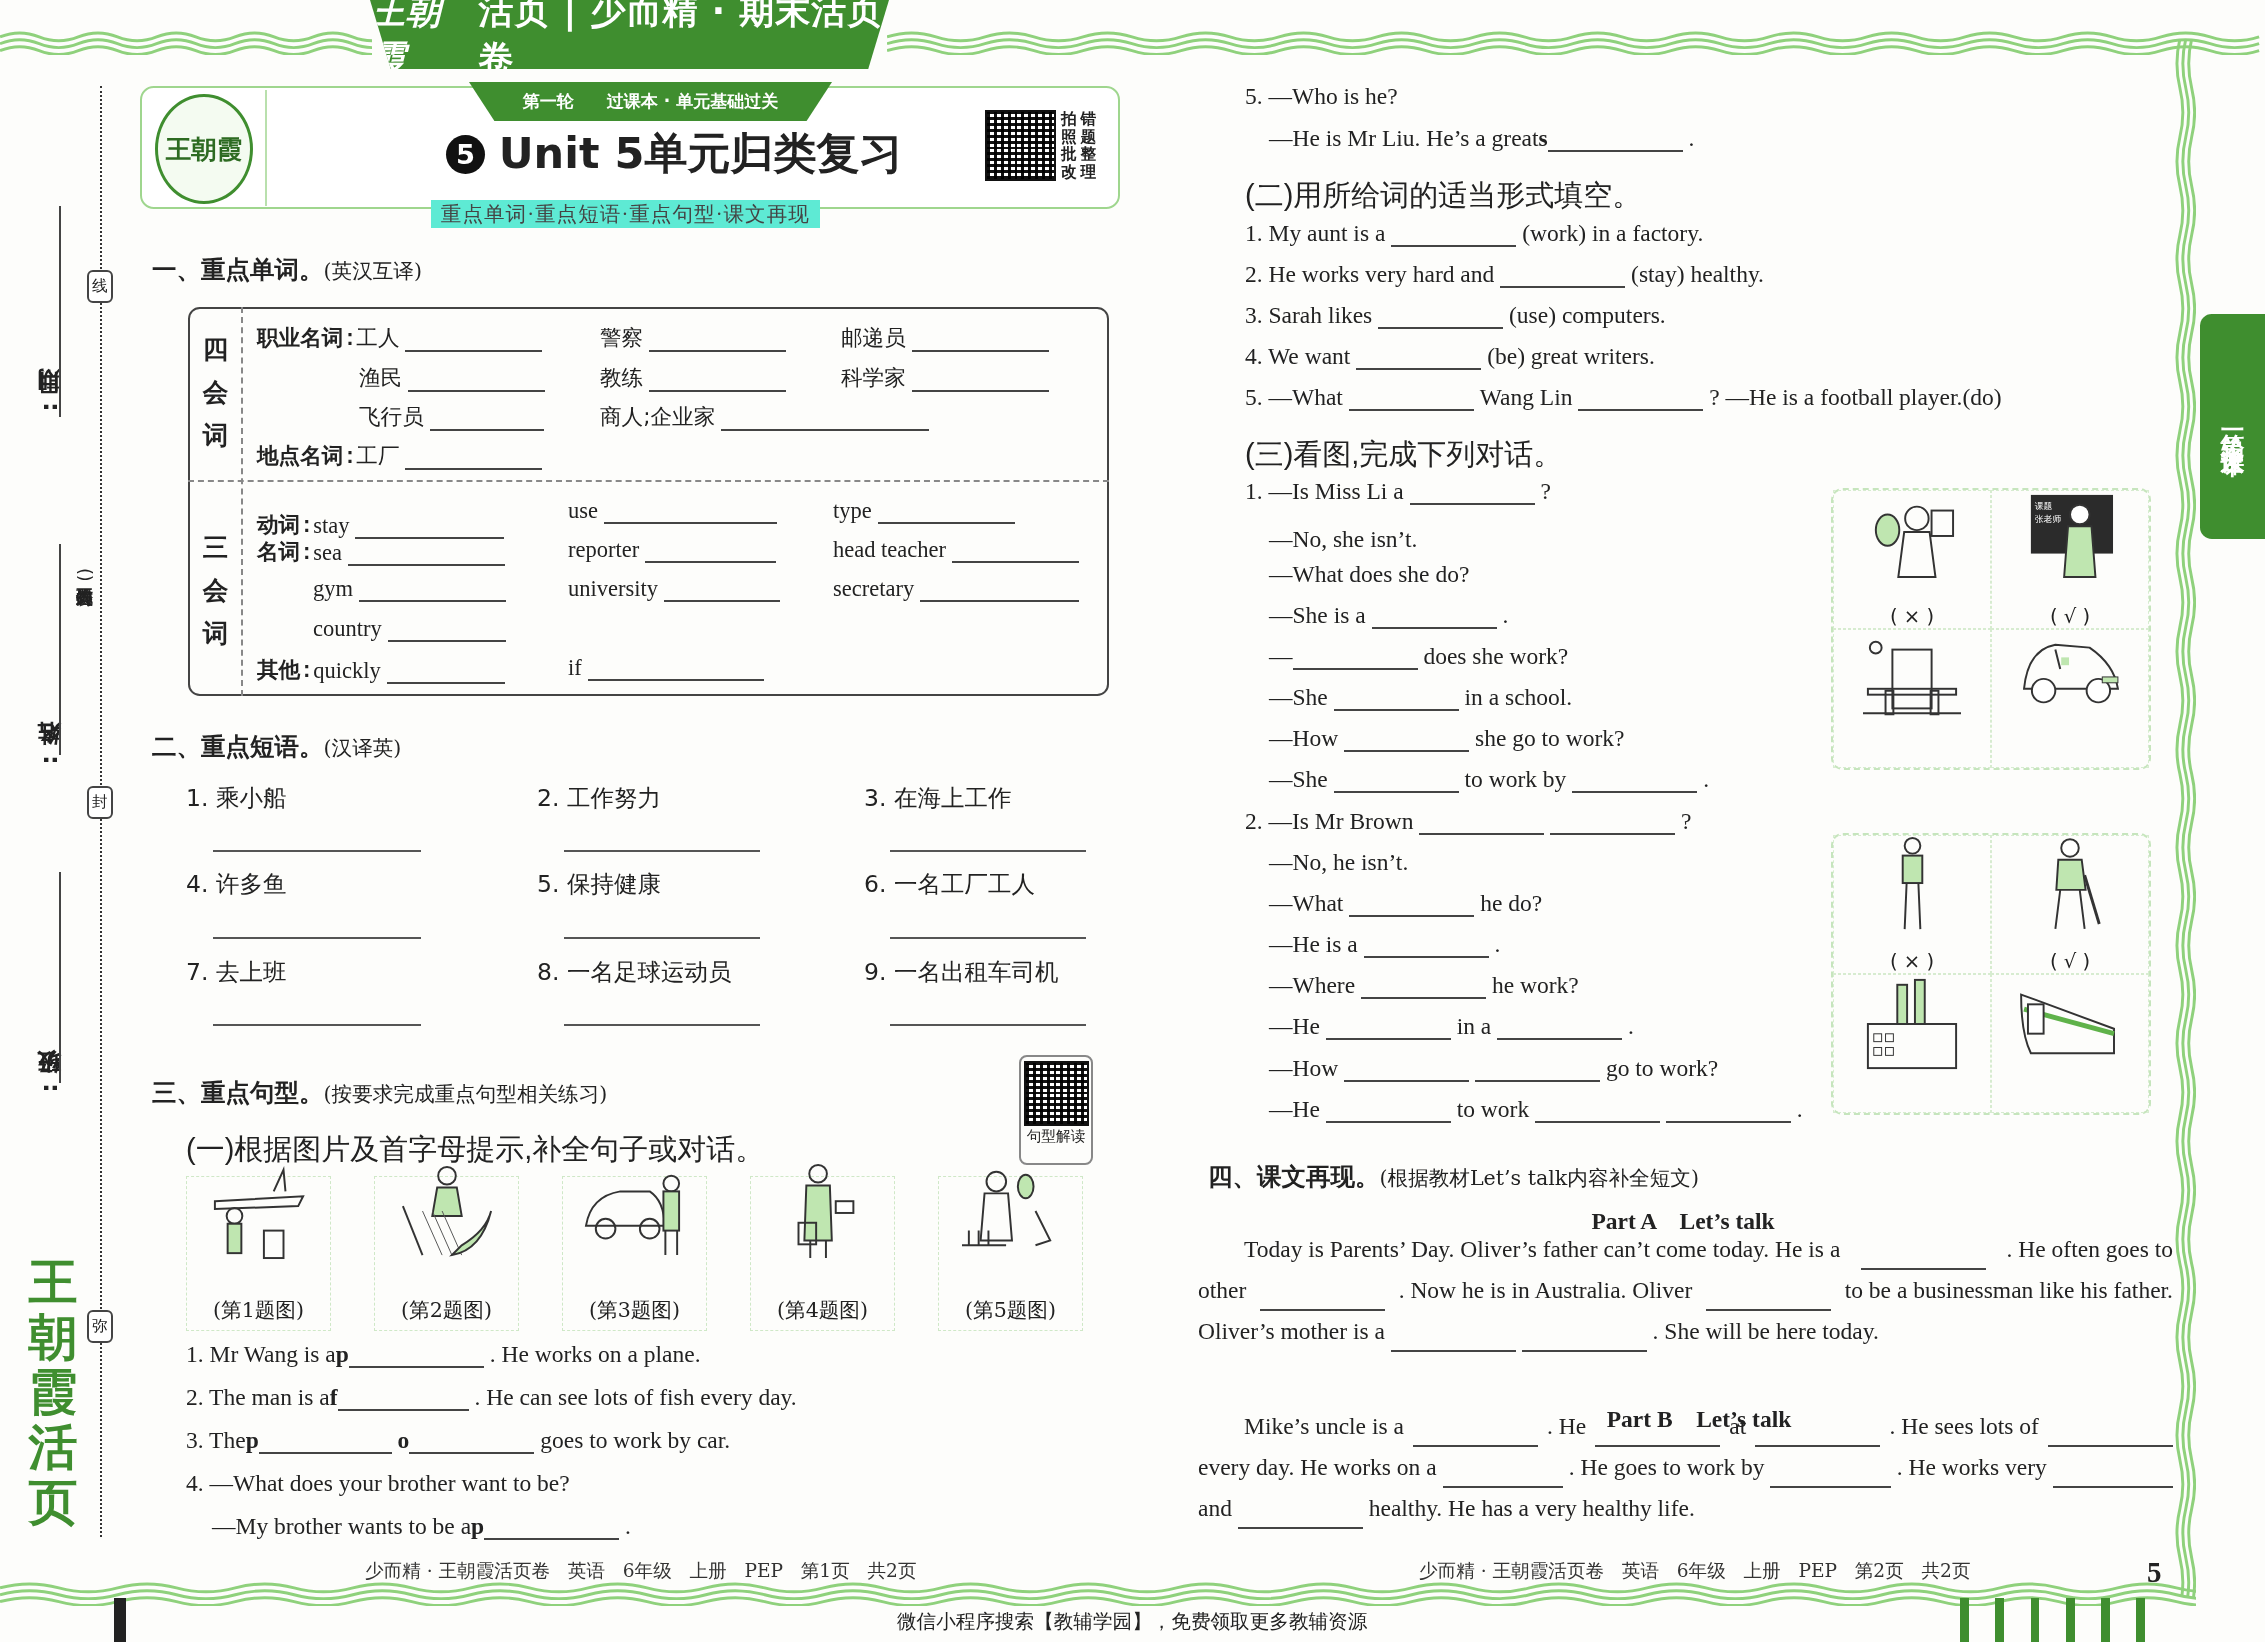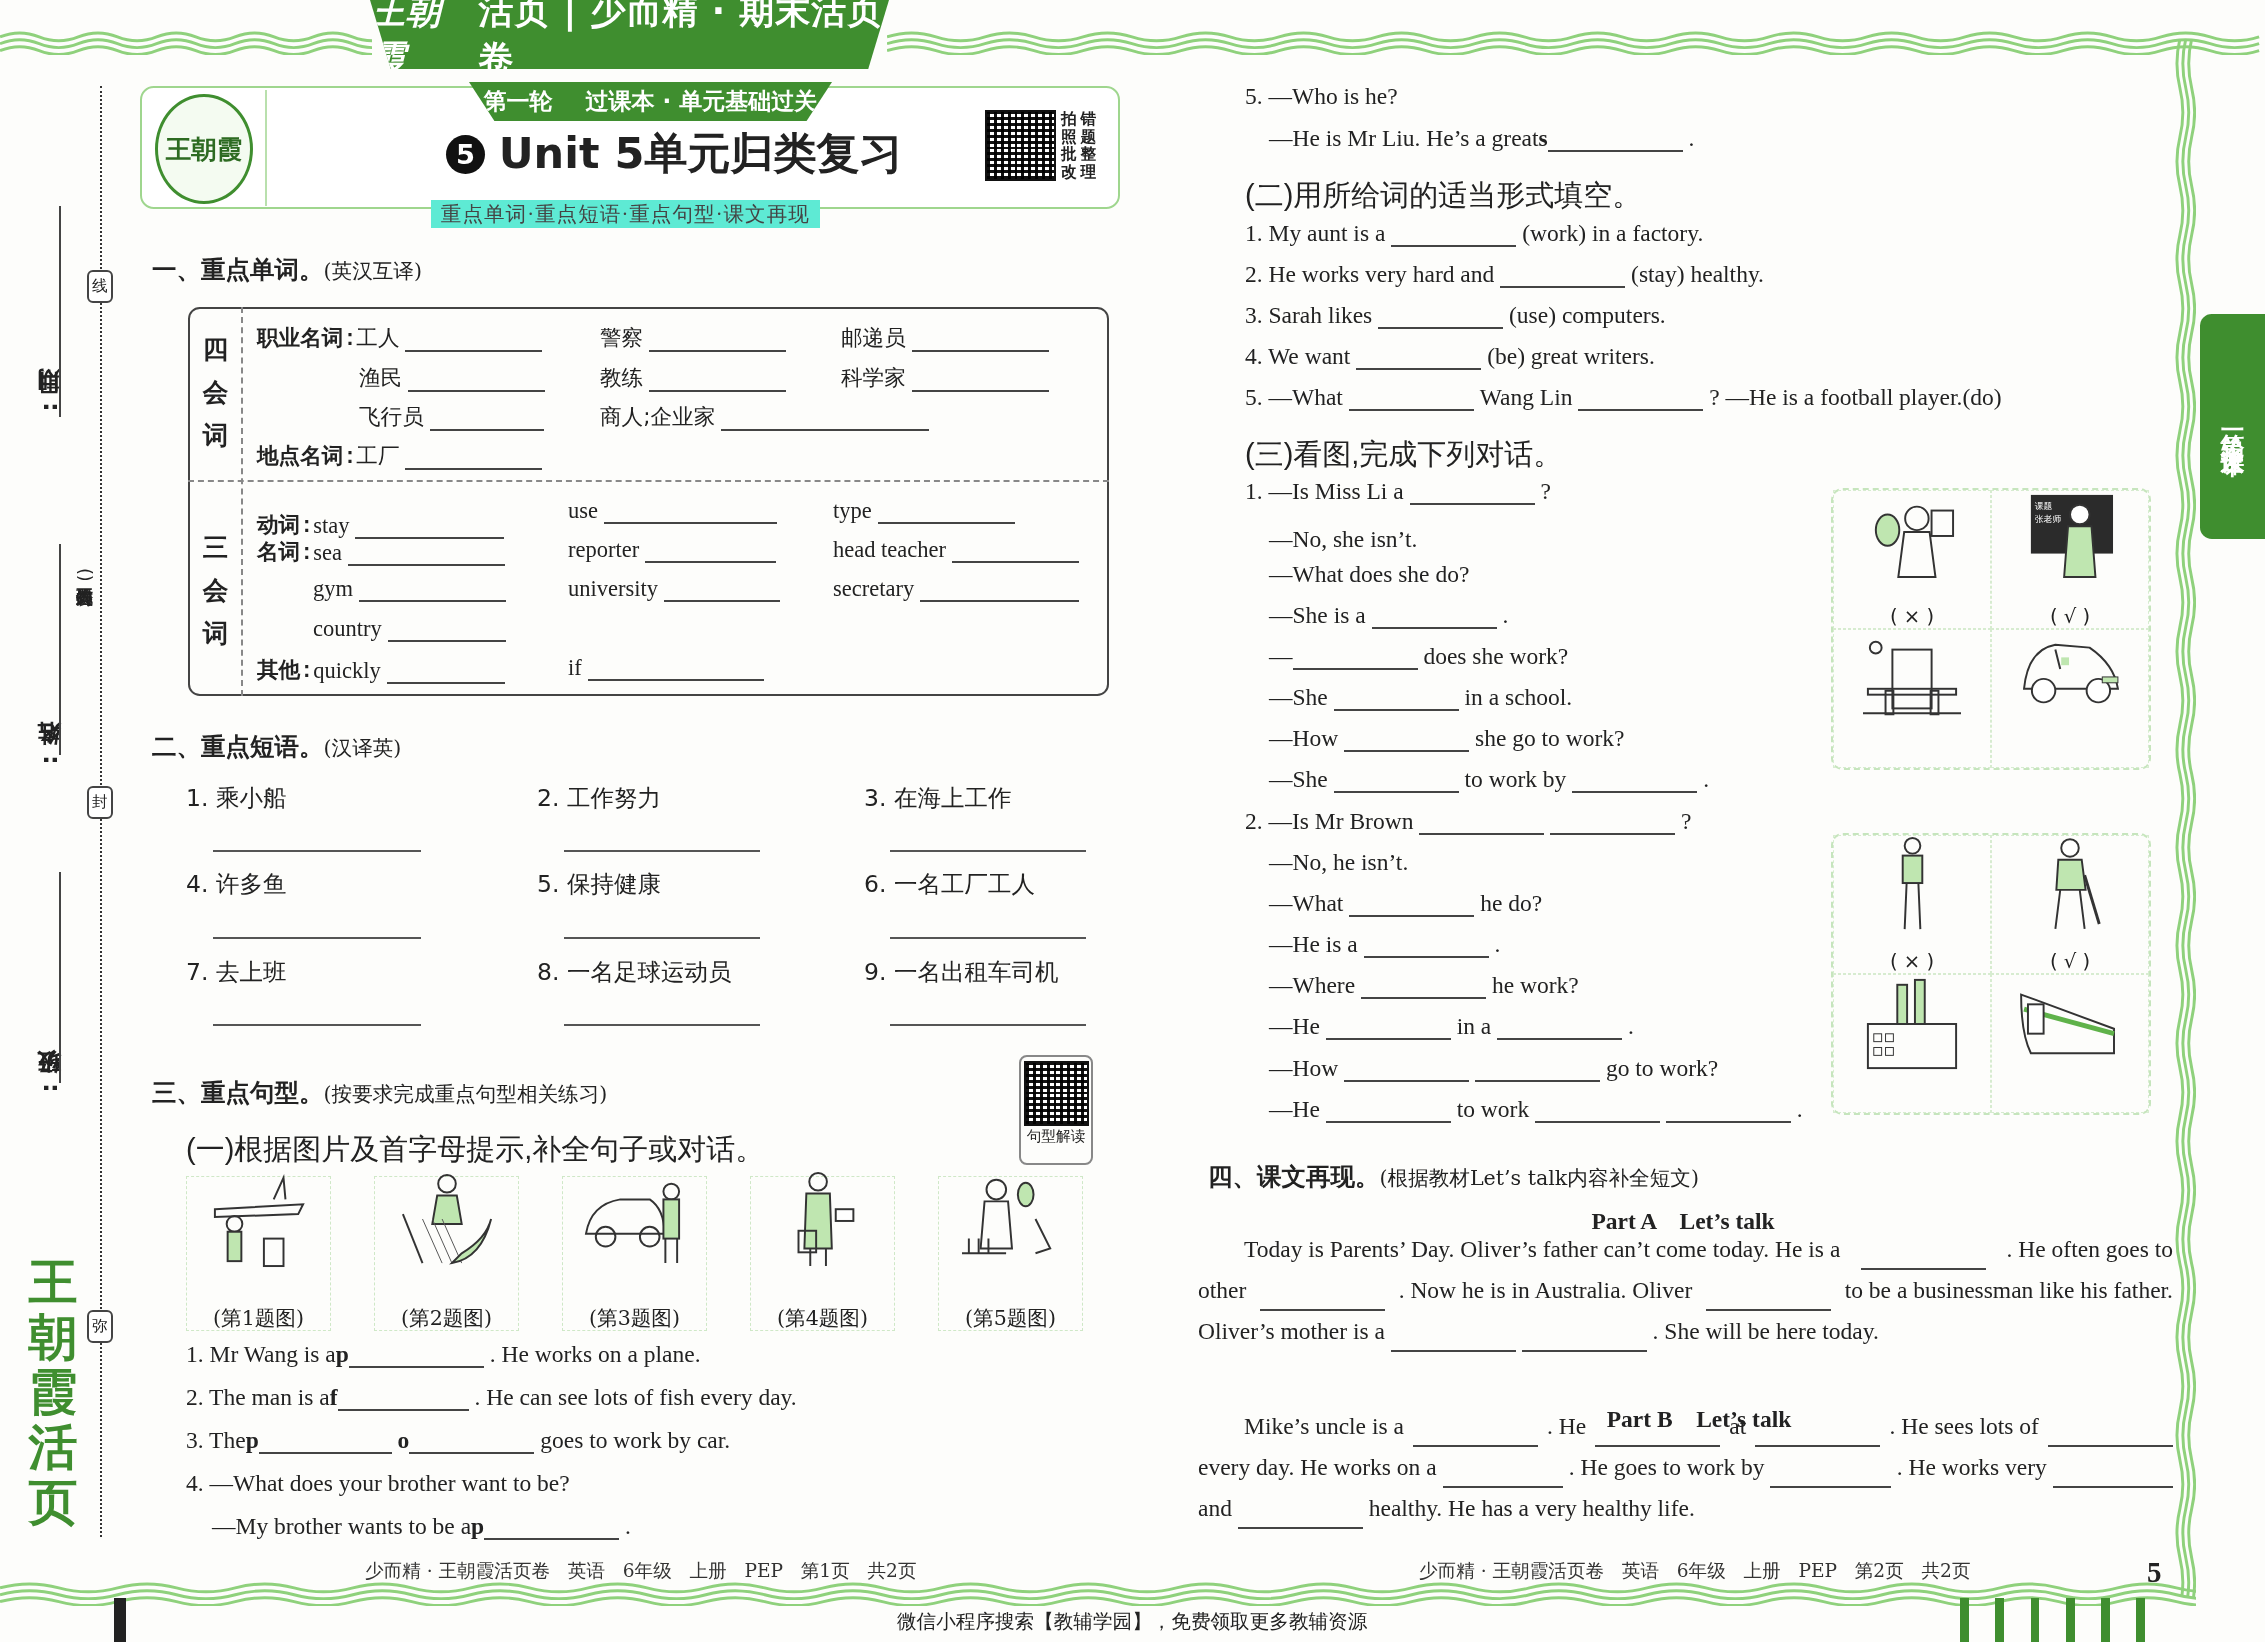--- a/index.html
+++ b/index.html
@@ -14,21 +14,21 @@
   }
   .wave svg { width: 100%; height: 100%; display: block; }
 
   .top-banner { left: 370px; top: 0; width: 519px; height: 69px; background: #3f8e2f;
      clip-path: polygon(0 0, 100% 0, 96% 100%, 4% 100%); border-radius: 0 0 11.8px 11.8px;
      color: #fff; font-weight: bold; font-size: 35px; display: flex; align-items: center; justify-content: center; letter-spacing: 1px; }
   .top-banner .logo-script { font-family: "DejaVu Serif", serif; font-style: italic; margin-right: 7.8px; }
 
   .title-card { left: 140px; top: 86px; width: 980px; height: 123px; border: 2.9px solid #9fd68e; border-radius: 13.7px; background: #fff; }
   .round-tab { left: 469px; top: 82px; width: 363px; height: 39px; background: #3f8e2f; color: #fff;
-     clip-path: polygon(0 0, 100% 0, 93% 100%, 7% 100%); font-size: 23px; font-weight: bold; display:flex; align-items:center; justify-content:center; gap: 33px;}
+     clip-path: polygon(0 0, 100% 0, 93% 100%, 7% 100%); font-size: 17px; font-weight: bold; display:flex; align-items:center; justify-content:center; gap: 33px;}
   .logo-badge { left: 155px; top: 94px; width: 98px; height: 110px; border-radius: 50%; border: 3.9px solid #3f8e2f;
      display:flex; align-items:center; justify-content:center; color: #2d6b22; font-size: 25.5px; font-weight: bold; background: #f4fbf1; }
   .logo-divider { left: 265px; top: 90px; width: 2px; height: 116px; background: #b9e0ad; }
   .unit-title { left: 446px; top: 125px; font-size: 43px; font-weight: bold; display:flex; align-items:center; gap: 13.7px; }
   .unit-num { width: 39px; height: 39px; border-radius: 50%; background: #111; color: #fff; font-size: 27.4px; display:flex; align-items:center; justify-content:center; }
   .subtitle-line { left: 431px; top: 200px; font-size: 20.6px; color: #444; background: #5eead4; padding: 0 9.8px; letter-spacing: 1px; }
   .qr { background:
       repeating-linear-gradient(0deg, #111 0 2.9px, #fff 2.9px 5.9px),
       repeating-linear-gradient(90deg, #111 0 2.9px, #fff 2.9px 6.9px);
       background-blend-mode: multiply; border: 2.9px solid #111; }
@@ -47,21 +47,21 @@
   .vocab-col { left: 241px; top: 307px; width: 0; height: 389px; border-left: 2px dashed #888; }
   .vlabel { width: 39px; font-size: 25.5px; font-weight: bold; font-family: "DejaVu Sans", sans-serif; text-align:center; line-height: 43px; }
   .item { font-size: 22.5px; white-space: nowrap; display:flex; align-items:flex-end; }
   .item .lbl-bold { font-weight: bold; font-family: Liberation Mono, monospace; font-size: 21.6px; }
   .blank { display:inline-block; border-bottom: 2px solid #444; height: 21.6px; margin-left: 5.9px; }
   .cn { font-family: "DejaVu Sans", sans-serif; font-size: 21.6px; }
 
   .phrase { font-size: 23.5px; font-family: "DejaVu Sans", sans-serif; }
   .phrase-blank { border-bottom: 2px solid #555; width: 208px; height: 2px; }
 
-  .pic-box { width: 145px; height: 155px; border: 1px dashed #cfe8c7; display:flex; flex-direction:column; align-items:center; justify-content:center;gap:36px; }
+  .pic-box { width: 145px; height: 155px; border: 1px dashed #cfe8c7; display:flex; flex-direction:column; align-items:center; justify-content:flex-end;gap:36px; }
   .pic-art { width: 108px; height: 98px; display:flex; align-items:center; justify-content:center; }
   .pic-cap { font-size: 20.6px; margin-bottom: 5.9px; font-family: "DejaVu Serif", serif; }
 
   .line { font-size: 23.5px; white-space: nowrap; display:flex; align-items:flex-end; }
   .line b { font-weight: bold; }
   .gap { display:inline-block; border-bottom: 2px solid #444; height: 23.5px; margin: 0 5.9px; }
 
   .img-grid { border: 2px dashed #c6e5bd; border-radius: 11.8px; display:grid; grid-template-columns: 1fr 1fr; grid-template-rows: 1fr 1fr; }
   .img-cell { border: 1px dashed #d7ecd0; display:flex; flex-direction:column; align-items:center; justify-content:space-between; font-size: 19.6px; }
   .img-cell .mark { font-family: "DejaVu Sans", sans-serif; font-size: 19.6px; margin-top: 5.9px; }

